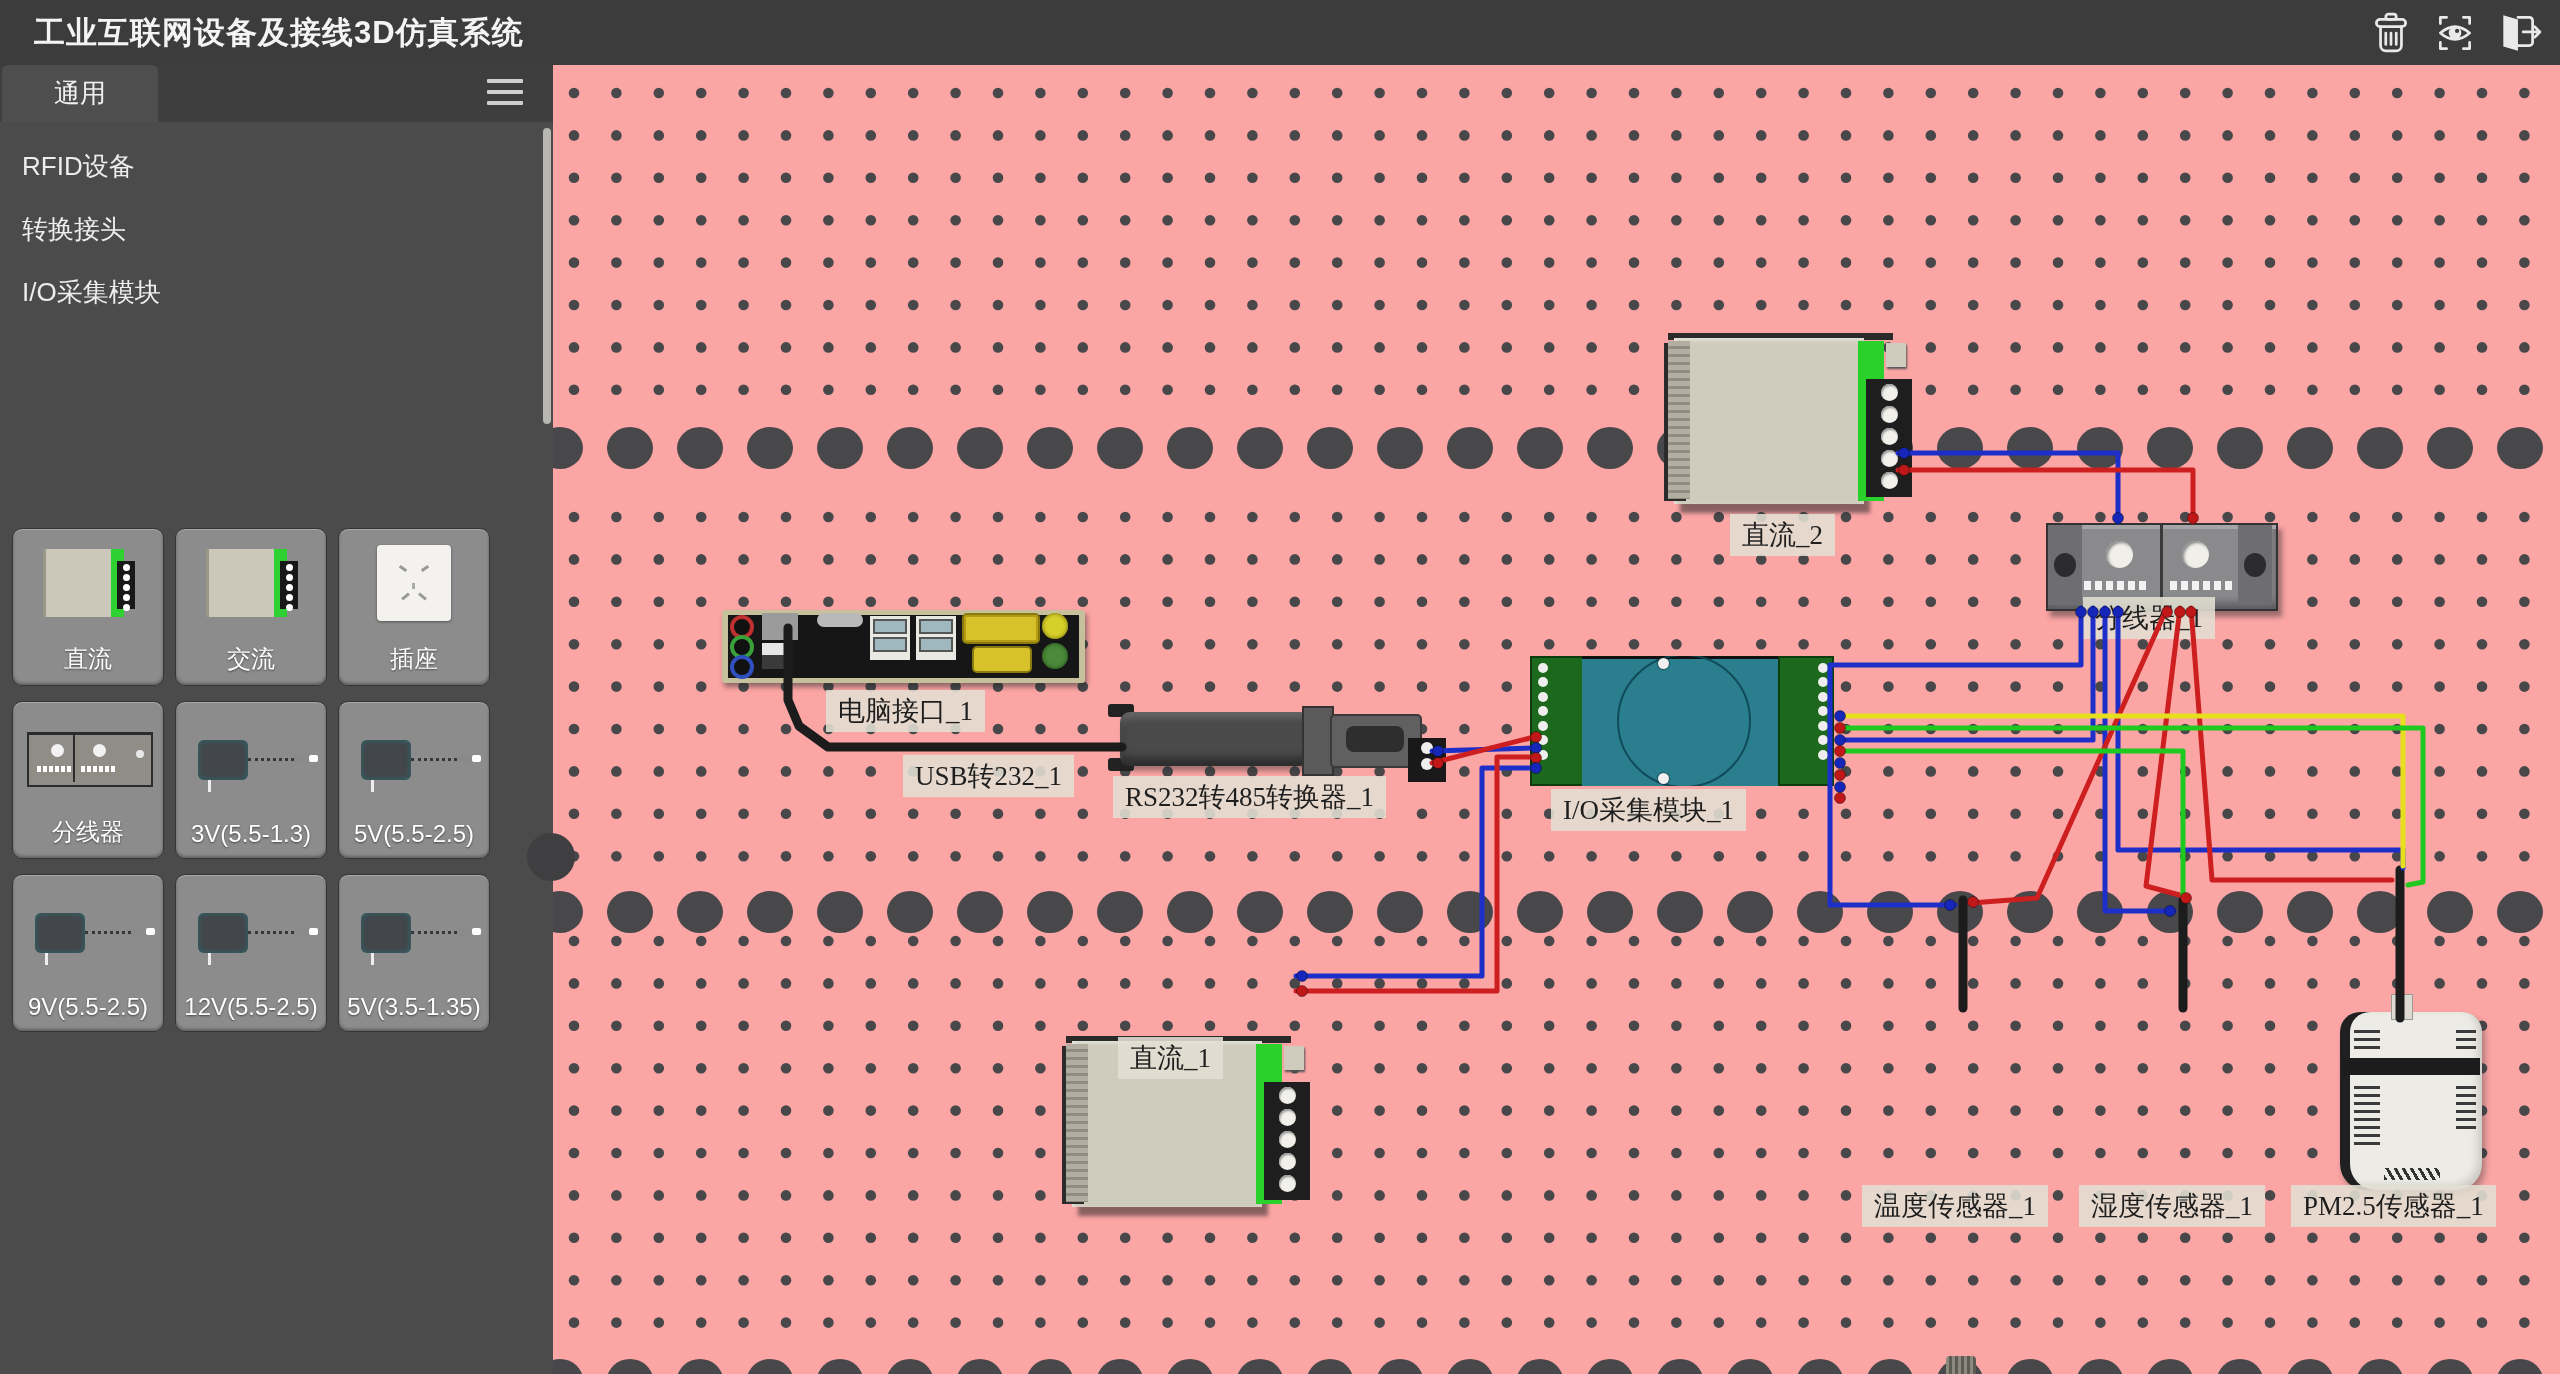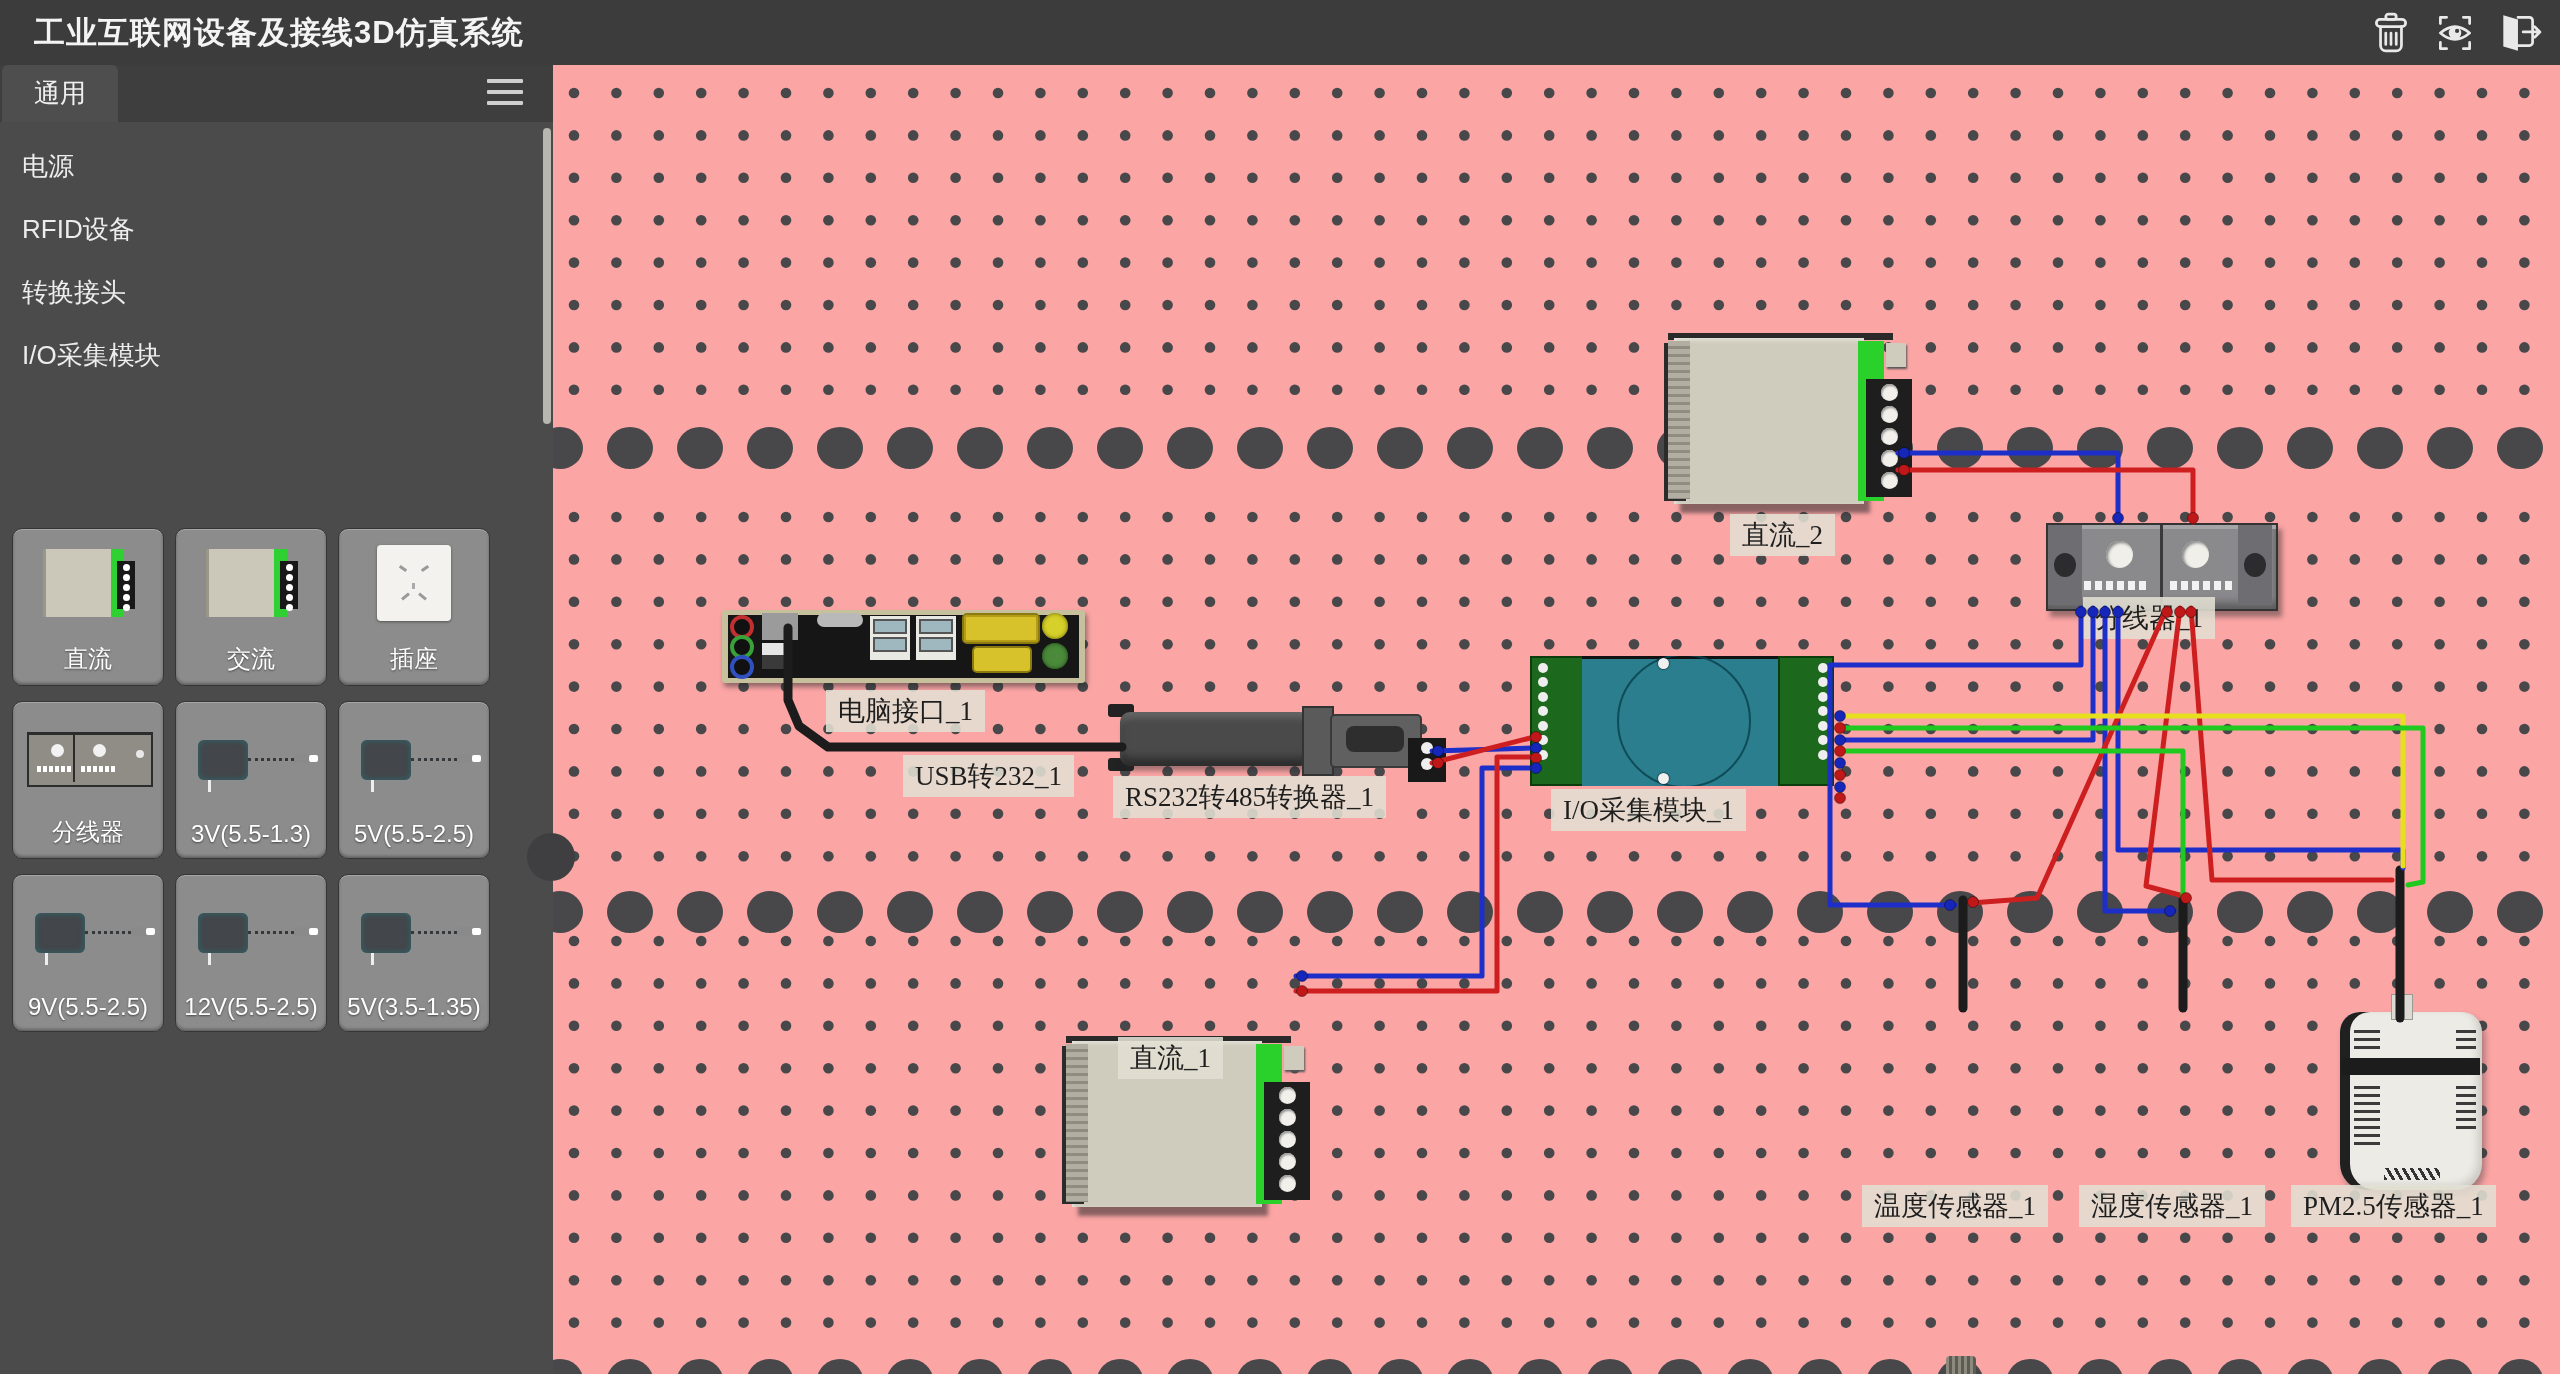--- a/index.html
+++ b/index.html
@@ -8,21 +8,21 @@
   
   #topbar{position:absolute;left:0;top:0;width:2560px;height:65px;background:#3c3c3c;z-index:30;display:flex;align-items:center;}
   #title{color:#f4f4f4;font-size:31px;font-weight:bold;margin-left:34px;letter-spacing:1px;}
   #topbar-icons{position:absolute;right:16px;top:8px;display:flex;gap:14px;}
   .tool-icon{width:50px;height:50px;display:flex;align-items:center;justify-content:center;cursor:pointer;}
   .tool-icon svg{stroke:#e9e9e9;fill:none;stroke-width:2.6;stroke-linecap:round;stroke-linejoin:round;}
 
   
   #sidebar{position:absolute;left:0;top:65px;width:553px;height:1309px;background:#4b4b4b;z-index:20;}
   #tabrow{position:absolute;left:0;top:0;width:553px;height:57px;background:#3e3e3e;}
-  #tab-general{position:absolute;left:2px;top:0;width:116px;height:57px;background:#4e4e4e;color:#f0f0f0;
+  #tab-general{position:absolute;left:2px;top:0;width:156px;height:57px;background:#4e4e4e;color:#f0f0f0;
     font-size:26px;display:flex;align-items:center;justify-content:center;border-radius:6px 6px 0 0;cursor:pointer;}
   #hamburger{position:absolute;right:30px;top:14px;width:36px;height:30px;cursor:pointer;}
   #hamburger span{display:block;width:36px;height:4px;background:#cfcfcf;margin-bottom:7px;border-radius:1px;}
   #cat-list{position:absolute;left:0;top:70px;width:553px;}
   .cat-item{height:63px;line-height:63px;padding-left:22px;color:#ededed;font-size:26px;cursor:pointer;}
   #side-scroll{position:absolute;left:543px;top:63px;width:8px;height:296px;background:#b7b7af;border-radius:4px;cursor:pointer;}
   #cards{position:absolute;left:12px;top:463px;display:grid;grid-template-columns:150px 150px 150px;grid-auto-rows:156px;column-gap:13px;row-gap:17px;}
   .card{position:relative;width:150px;height:156px;background:#8c8c8c;border:1px solid #353535;border-radius:10px;
     box-shadow:inset 0 1px 0 rgba(255,255,255,.25), inset 0 -2px 3px rgba(0,0,0,.3);cursor:pointer;}
   .card .clabel{position:absolute;left:0;right:0;bottom:10px;text-align:center;color:#fff;font-size:24px;text-shadow:0 1px 2px rgba(0,0,0,.5);}
@@ -173,21 +173,20 @@
   <div id="sidebar">
     <div id="tabrow">
       <div id="tab-general">通用</div>
       <div id="hamburger">
           <span></span>
           <span></span>
           <span></span>
         </div>
     </div>
     <div id="cat-list">
-        <div class="cat-item">电源</div>
         <div class="cat-item">RFID设备</div>
         <div class="cat-item">转换接头</div>
         <div class="cat-item">I/O采集模块</div>
       </div>
     <div id="side-scroll"></div>
     <div id="cards">
         <div class="card">
           <div class="thumb t-dc">
             <div class="b"></div>
             <div class="g"></div>

